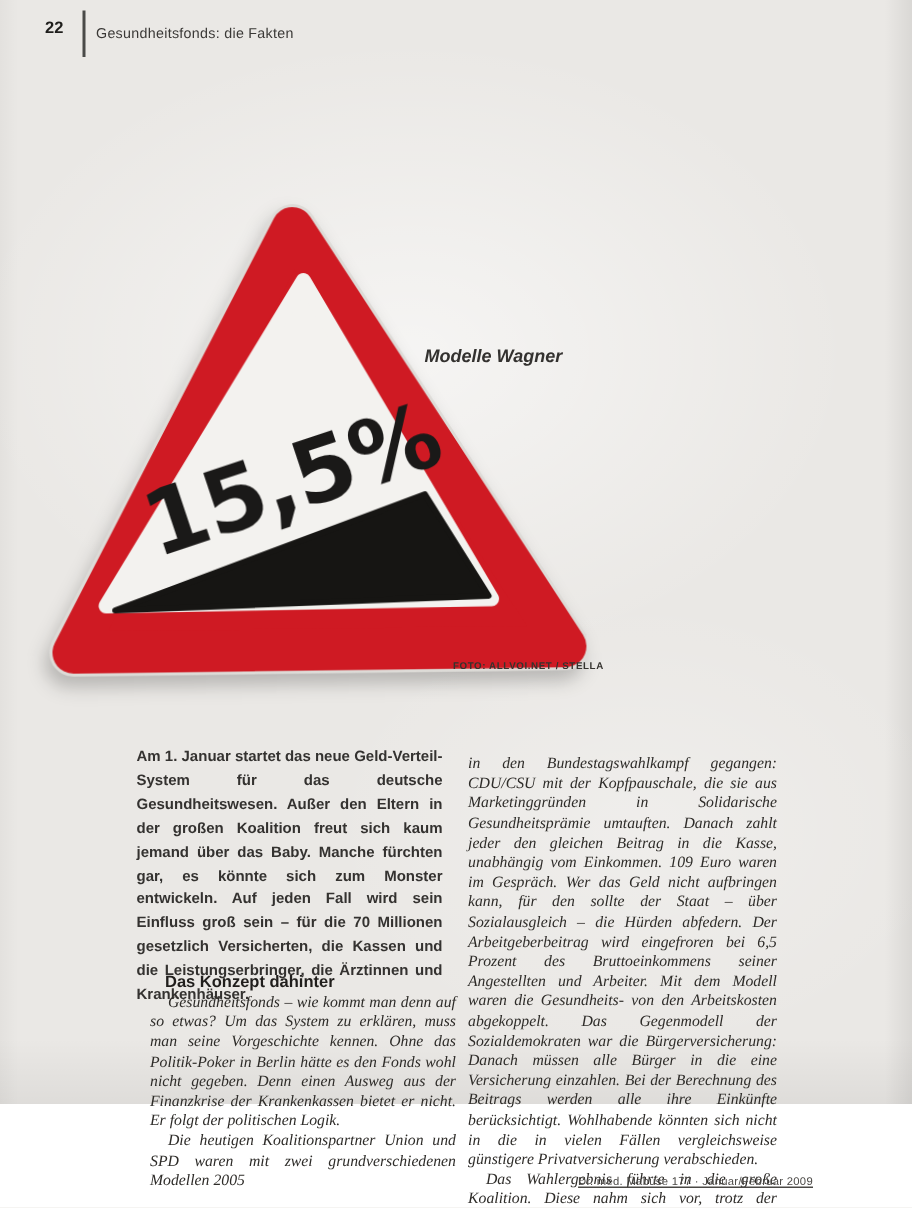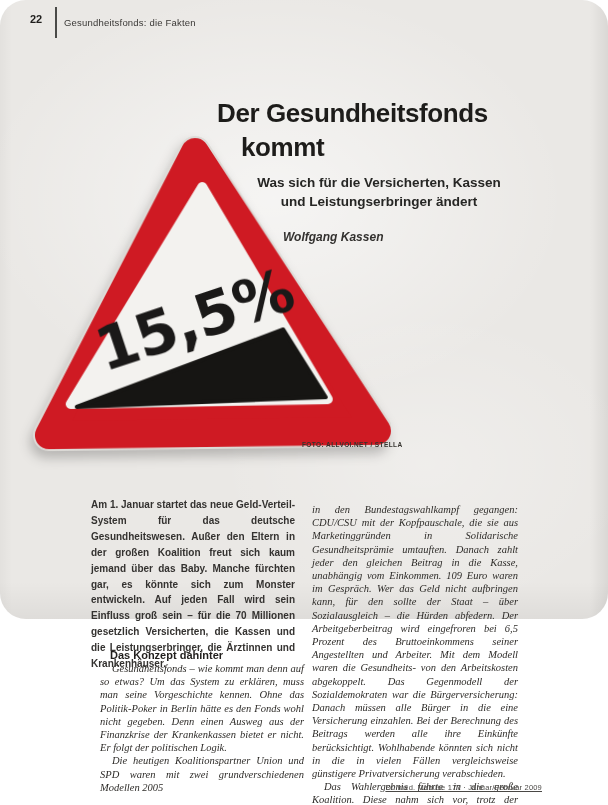--- a/index.html
+++ b/index.html
@@ -1,26 +1,25 @@
 <!DOCTYPE html>
 <html><head>
 <meta charset="utf-8">
 <style>
   html,body{margin:0;padding:0;}
   body{width:608px;height:805px;overflow:hidden;
        font-family:"Liberation Sans",sans-serif;color:#2a2927;}
-  .page{position:relative;width:608px;height:619px;
+  .page{position:relative;width:608px;height:736px;
         background:#eae8e5;
         background-image:
           radial-gradient(ellipse 420px 300px at 45% 32%, rgba(255,255,255,.55), rgba(255,255,255,0) 70%),
           radial-gradient(ellipse 300px 220px at 70% 75%, rgba(255,255,255,.25), rgba(255,255,255,0) 70%),
           linear-gradient(to left, rgba(0,0,0,.07), rgba(0,0,0,0) 3%),
           linear-gradient(to top, rgba(0,0,0,.05), rgba(0,0,0,0) 6%),
           linear-gradient(to right, rgba(0,0,0,.03), rgba(0,0,0,0) 2%);
-        border-radius: 26px;
         }
   
   .page-number{position:absolute;left:30px;top:13px;font-size:11px;font-weight:bold;color:#1f1e1c;}
   .header-divider{position:absolute;left:55px;top:7px;width:1.5px;height:31px;background:#4a4a48;}
   .section-label{position:absolute;left:64px;top:17px;font-size:9.5px;color:#3a3836;letter-spacing:.2px;}
   
   .title{position:absolute;left:217px;top:96px;width:310px;
          font-size:26px;line-height:34px;font-weight:bold;color:#1d1c1a;letter-spacing:-.4px;}
   .title .line2{margin-left:24px;}
   .subtitle{position:absolute;left:228px;top:173px;width:302px;text-align:center;
@@ -49,29 +48,21 @@
 </style>
 </head>
 <body>
 
 <div class="page">
 
   <div class="page-number">22</div>
   <div class="header-divider"></div>
   <div class="section-label">Gesundheitsfonds: die Fakten</div>
 
-  <div class="title">
-    <div class="line1">Der Gesundheitsfonds</div>
-    <div class="line2">kommt</div>
-  </div>
-  <div class="subtitle">
-    <div>Was sich für die Versicherten, Kassen</div>
-    <div>und Leistungserbringer ändert</div>
-  </div>
-  <div class="author">Wolfgang Kassen</div>
+  <div class="author">Modelle Wagner</div>
 
   <svg class="sign" viewBox="0 0 364 330" xmlns="http://www.w3.org/2000/svg">
 
     <path d="M170 24 L22 306 L350 304 Z" fill="none" stroke="#dddbd7" stroke-width="32" stroke-linejoin="round"></path>
 
     <path d="M170 24 L22 306 L350 304 Z" stroke="#cf1a23" stroke-width="28" stroke-linejoin="round" fill="#cf1a23"></path>
 
     <path d="M177 59 L44 275 L301 272 Z" stroke="#f3f2ef" stroke-width="10" stroke-linejoin="round" fill="#f3f2ef"></path>
 
     <path d="M50 278 L257 202 L299 270 Z" stroke="#161513" stroke-width="4" stroke-linejoin="round" fill="#161513"></path>

